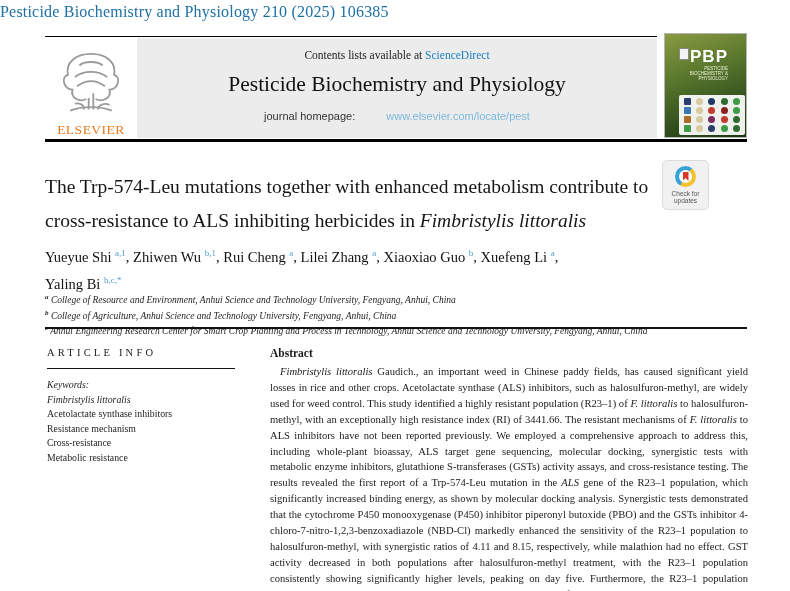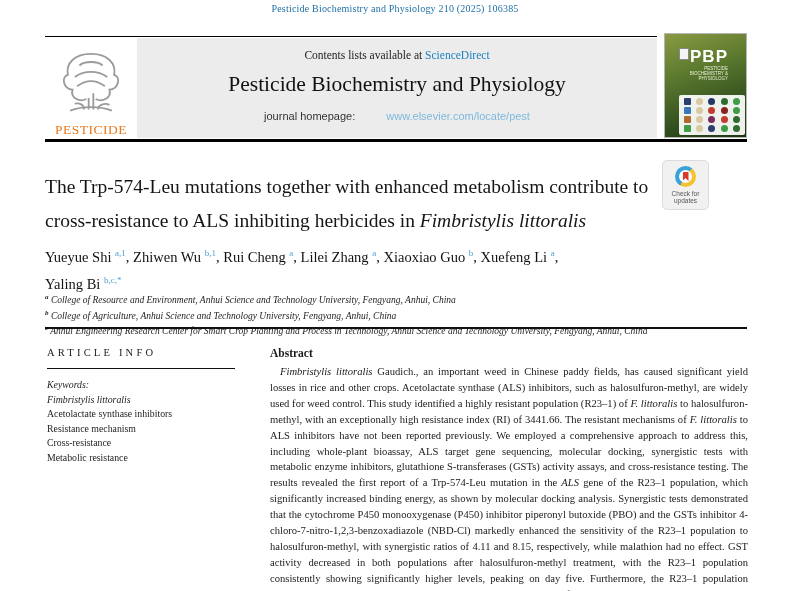--- a/index.html
+++ b/index.html
@@ -1,20 +1,20 @@
 <!DOCTYPE html>
 <html><head>
 <meta charset="utf-8">
 <style>
   * { margin:0; padding:0; box-sizing:border-box; }
   body { background:#ffffff; font-family:"Liberation Serif", serif; }
   .page { position:relative; width:790px; height:591px; background:#fff; overflow:hidden; }
 
-  .citation { position:absolute; top:3px; left:0; width:100%; text-align:center;
-              font-size:10px; color:#1d6fa6; letter-spacing:.2px; }
+  .citation { position:absolute; top:3px; left:0; width:100%; 
+              font-size:16px; color:#1d6fa6; letter-spacing:.2px; }
 
   .rule-thin-top { position:absolute; top:36px; left:45px; width:612px; height:1.4px; background:#000; }
   .rule-thick   { position:absolute; top:139px; left:45px; width:702px; height:3.2px; background:#000; }
   .rule-mid     { position:absolute; top:327px; left:45px; width:702px; height:1.6px; background:#111; }
 
   
   .elsevier { position:absolute; left:47px; top:40px; width:88px; height:98px;
               display:flex; flex-direction:column; align-items:center; justify-content:flex-end; }
   .elsevier svg { width:74px; height:74px; }
   .elsevier-name { font-size:13.5px; color:#e8791d; letter-spacing:.5px; margin-top:1px; }
@@ -96,21 +96,21 @@
   <div class="elsevier">
     <svg viewBox="0 0 64 64">
       <g fill="none" stroke="#9b9b9b" stroke-width="1.6">
         <path d="M32 6 C18 6 10 14 12 24 C6 26 8 36 16 37 C14 44 22 48 28 45"></path>
         <path d="M32 6 C46 6 54 14 52 24 C58 26 56 36 48 37 C50 44 42 48 36 45"></path>
         <path d="M22 16 C26 12 38 12 42 16 M18 26 C26 20 38 20 46 26 M20 34 C28 28 36 28 44 34"></path>
         <path d="M30 44 L30 54 M34 40 L34 54 M26 54 C26 50 22 48 18 49 M38 54 C38 50 44 48 48 50"></path>
         <path d="M14 55 C24 51 40 51 50 55"></path>
       </g>
     </svg>
-    <div class="elsevier-name">PESTICIDE</div>
+    <div class="elsevier-name">ELSEVIER</div>
   </div>
 
   <div class="banner">
     <div class="contents-line"><span>Contents lists available at </span><a class="link-sd">ScienceDirect</a></div>
     <div class="journal-title">Pesticide Biochemistry and Physiology</div>
     <div class="homepage-line"><span>journal homepage: </span><a class="link-home">www.elsevier.com/locate/pest</a></div>
   </div>
 
   <div class="cover">
     <div class="cover-qr"></div>

